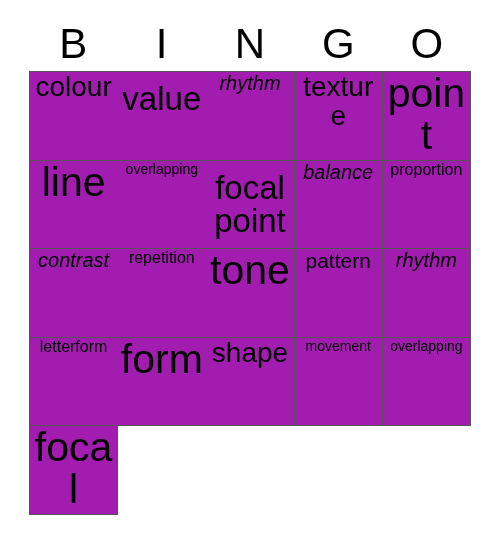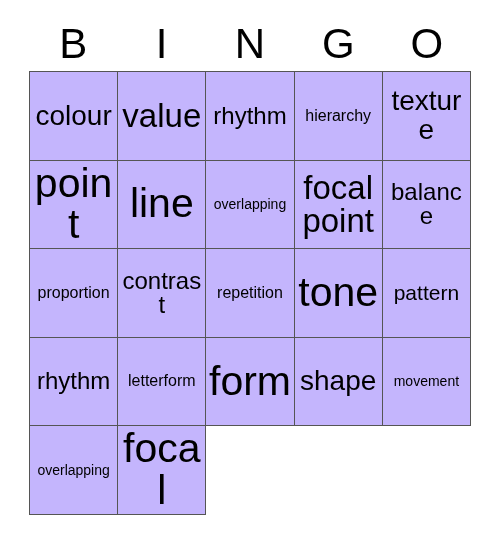--- a/index.html
+++ b/index.html
@@ -50,40 +50,40 @@
     display: grid;
     grid-template-columns: repeat(5, 1fr);
     grid-template-rows: repeat(5, 1fr);
     background: #ffffff;
   }
   .cell {
     box-sizing: border-box;
     border-right: 1px solid #555555;
     border-bottom: 1px solid #555555;
     display: flex;
-    align-items: center;
+    align-items: flex-start;
     justify-content: center;
     text-align: center;
     overflow: hidden;
     padding: 1px 2px;
-    background: #c4b5fd;
+    background: #a21caf;
   }
   .cell-text {
     display: block;
     width: 100%;
     line-height: 1.02;
     color: #000000;
     word-break: break-word;
     hyphens: none;
   }
   
   .fs-xxl .cell-text { font-size: 41px; }
-  .fs-xl  .cell-text { font-size: 33px; }
+  .fs-xl  .cell-text { font-size: 33px; margin-top: 9px; }
   .fs-lg  .cell-text { font-size: 28px; }
-  .fs-md  .cell-text { font-size: 24px; }
+  .fs-md  .cell-text { font-size: 20px; font-style: italic; }
   .fs-sm  .cell-text { font-size: 21px; }
   .fs-xs  .cell-text { font-size: 16px; }
   .fs-xxs .cell-text { font-size: 14px; }
   .fs-tiny .cell-text { font-size: 11.5px; }
 </style>
 </head>
 <body>
 
 <div class="card">
 
@@ -98,23 +98,20 @@
   <div class="grid">
 
     <div class="cell fs-lg">
         <span class="cell-text">colour</span>
       </div>
     <div class="cell fs-xl">
         <span class="cell-text">value</span>
       </div>
     <div class="cell fs-md">
         <span class="cell-text">rhythm</span>
-      </div>
-    <div class="cell fs-xs">
-        <span class="cell-text">hierarchy</span>
       </div>
     <div class="cell fs-lg">
         <span class="cell-text">texture</span>
       </div>
 
     <div class="cell fs-xxl">
         <span class="cell-text">point</span>
       </div>
     <div class="cell fs-xxl">
         <span class="cell-text">line</span>

